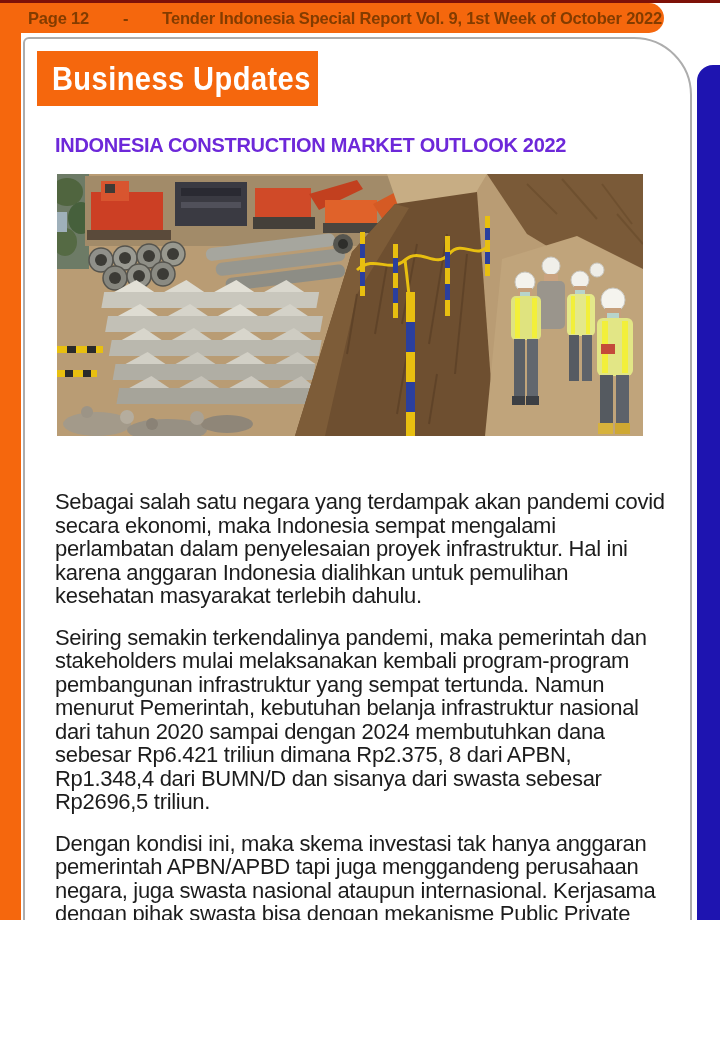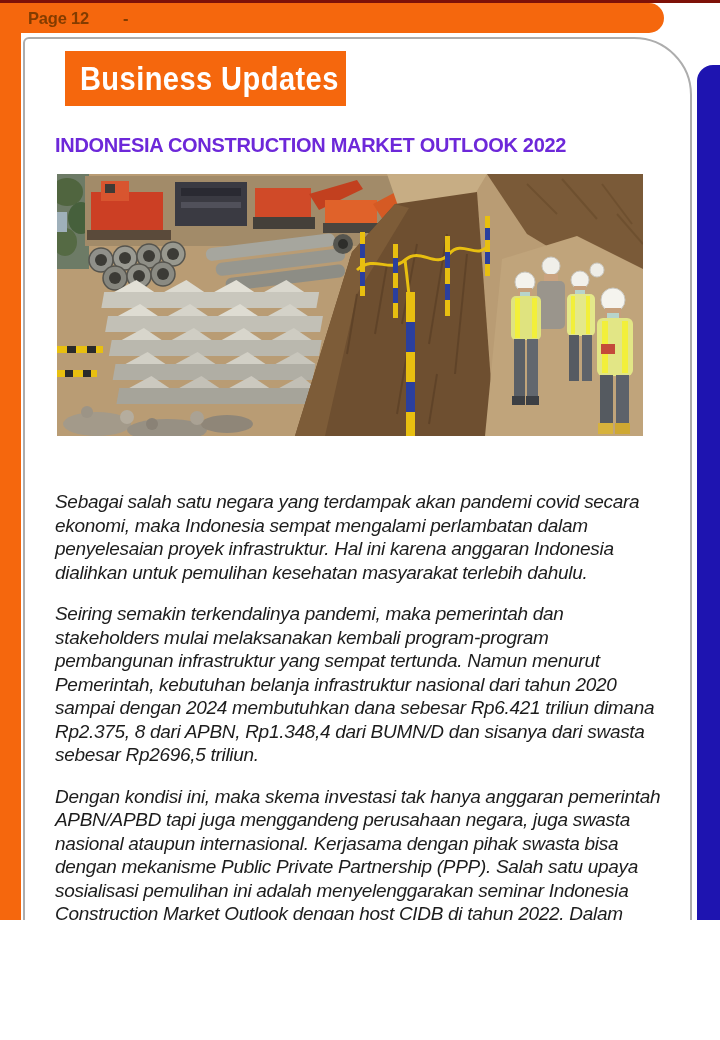--- a/index.html
+++ b/index.html
@@ -27,39 +27,39 @@
     position:absolute;left:43px;top:1008px;width:677px;height:21px;background:#1e14b0;
     border-radius:12px 0 0 12px;
   }
   .content-box{
     position:absolute;left:23px;top:37px;width:669px;height:966px;background:#ffffff;
     border:2px solid #adadad;border-radius:6px 58px 8px 58px;box-sizing:border-box;
   }
   
   .banner{
     position:absolute;left:37px;top:51px;width:281px;height:55px;background:#f5670d;
-    display:flex;align-items:center;margin-left:28px;
+    display:flex;align-items:center;
   }
   .banner-text{
     color:#ffffff;font-weight:bold;font-size:33px;letter-spacing:0.5px;
     transform:scaleX(0.88);transform-origin:left center;padding-left:17px;white-space:nowrap;
   }
   
   .article-title{
     position:absolute;left:55px;top:134px;width:600px;
     font-size:20px;font-weight:bold;color:#6d28d9;letter-spacing:-0.3px;white-space:nowrap;
   }
   .photo-wrap{position:absolute;left:57px;top:174px;width:586px;height:262px;}
   .photo-caption{
     position:absolute;left:60px;top:447px;width:600px;
     font-size:15.5px;color:#111111;letter-spacing:-0.2px;white-space:nowrap;
   }
   .body-text{position:absolute;left:55px;top:490px;width:610px;}
   .body-text p{
-    margin:0 0 18px 0;font-size:19px;line-height:23.5px;letter-spacing:-0.3px;color:#1c1c1c;font-style:italic;
+    margin:0 0 18px 0;font-size:22px;line-height:23.5px;letter-spacing:-0.3px;color:#1c1c1c;
   }
   
   .logo-box{
     position:absolute;left:478px;top:950px;width:209px;height:52px;background:#ffffff;
     border:2px solid #f97316;box-sizing:border-box;display:flex;flex-direction:column;
     align-items:center;justify-content:center;gap:1px;
   }
   .logo-row{display:flex;}
   .logo-block{
     font-family:"Liberation Serif",serif;font-weight:bold;font-size:21px;line-height:26px;
@@ -71,20 +71,21 @@
 </style>
 </head>
 <body>
 
 <div id="page">
 
   <div class="top-maroon-line"></div>
   <div class="header-bar">
     <span>Page 12</span>
     <span>-</span>
+    <span>Tender Indonesia Special Report Vol. 9, 1st Week of October 2022</span>
   </div>
   <div class="left-orange-strip"></div>
   <div class="right-blue-strip"></div>
   <div class="bottom-blue-bar"></div>
   <div class="content-box"></div>
 
   <div class="banner">
     <div class="banner-text">Business Updates</div>
   </div>
 

